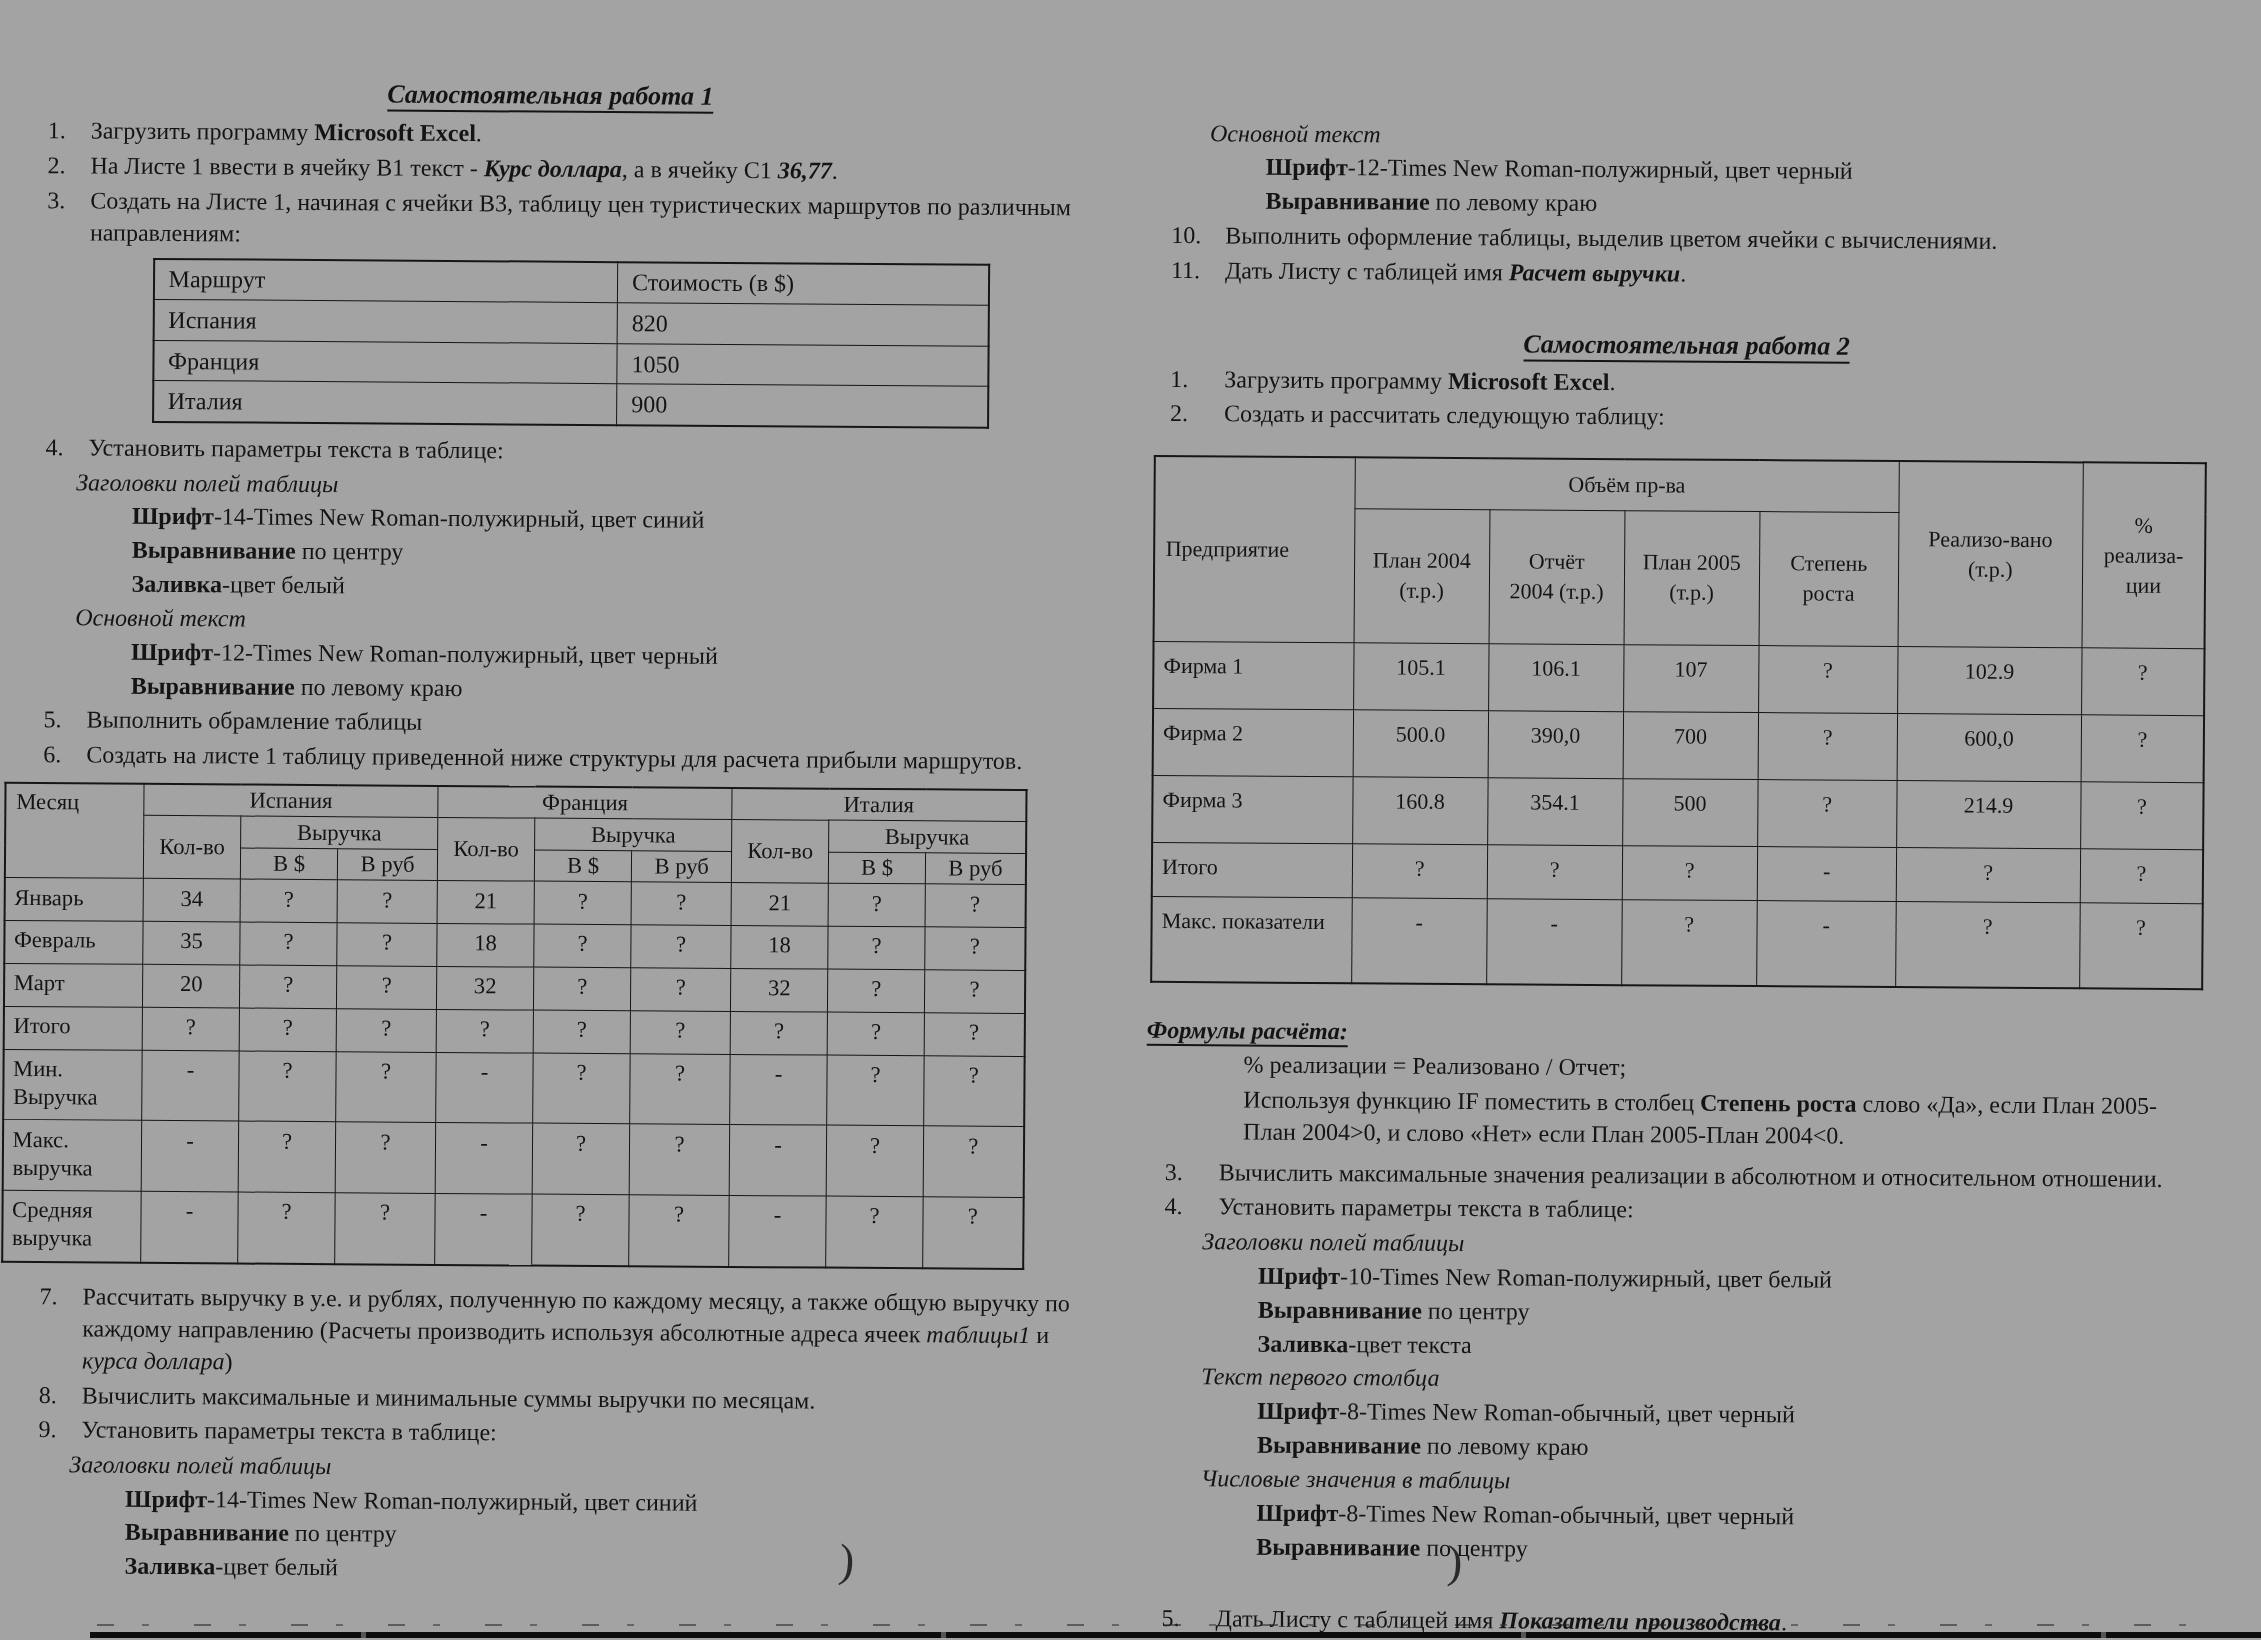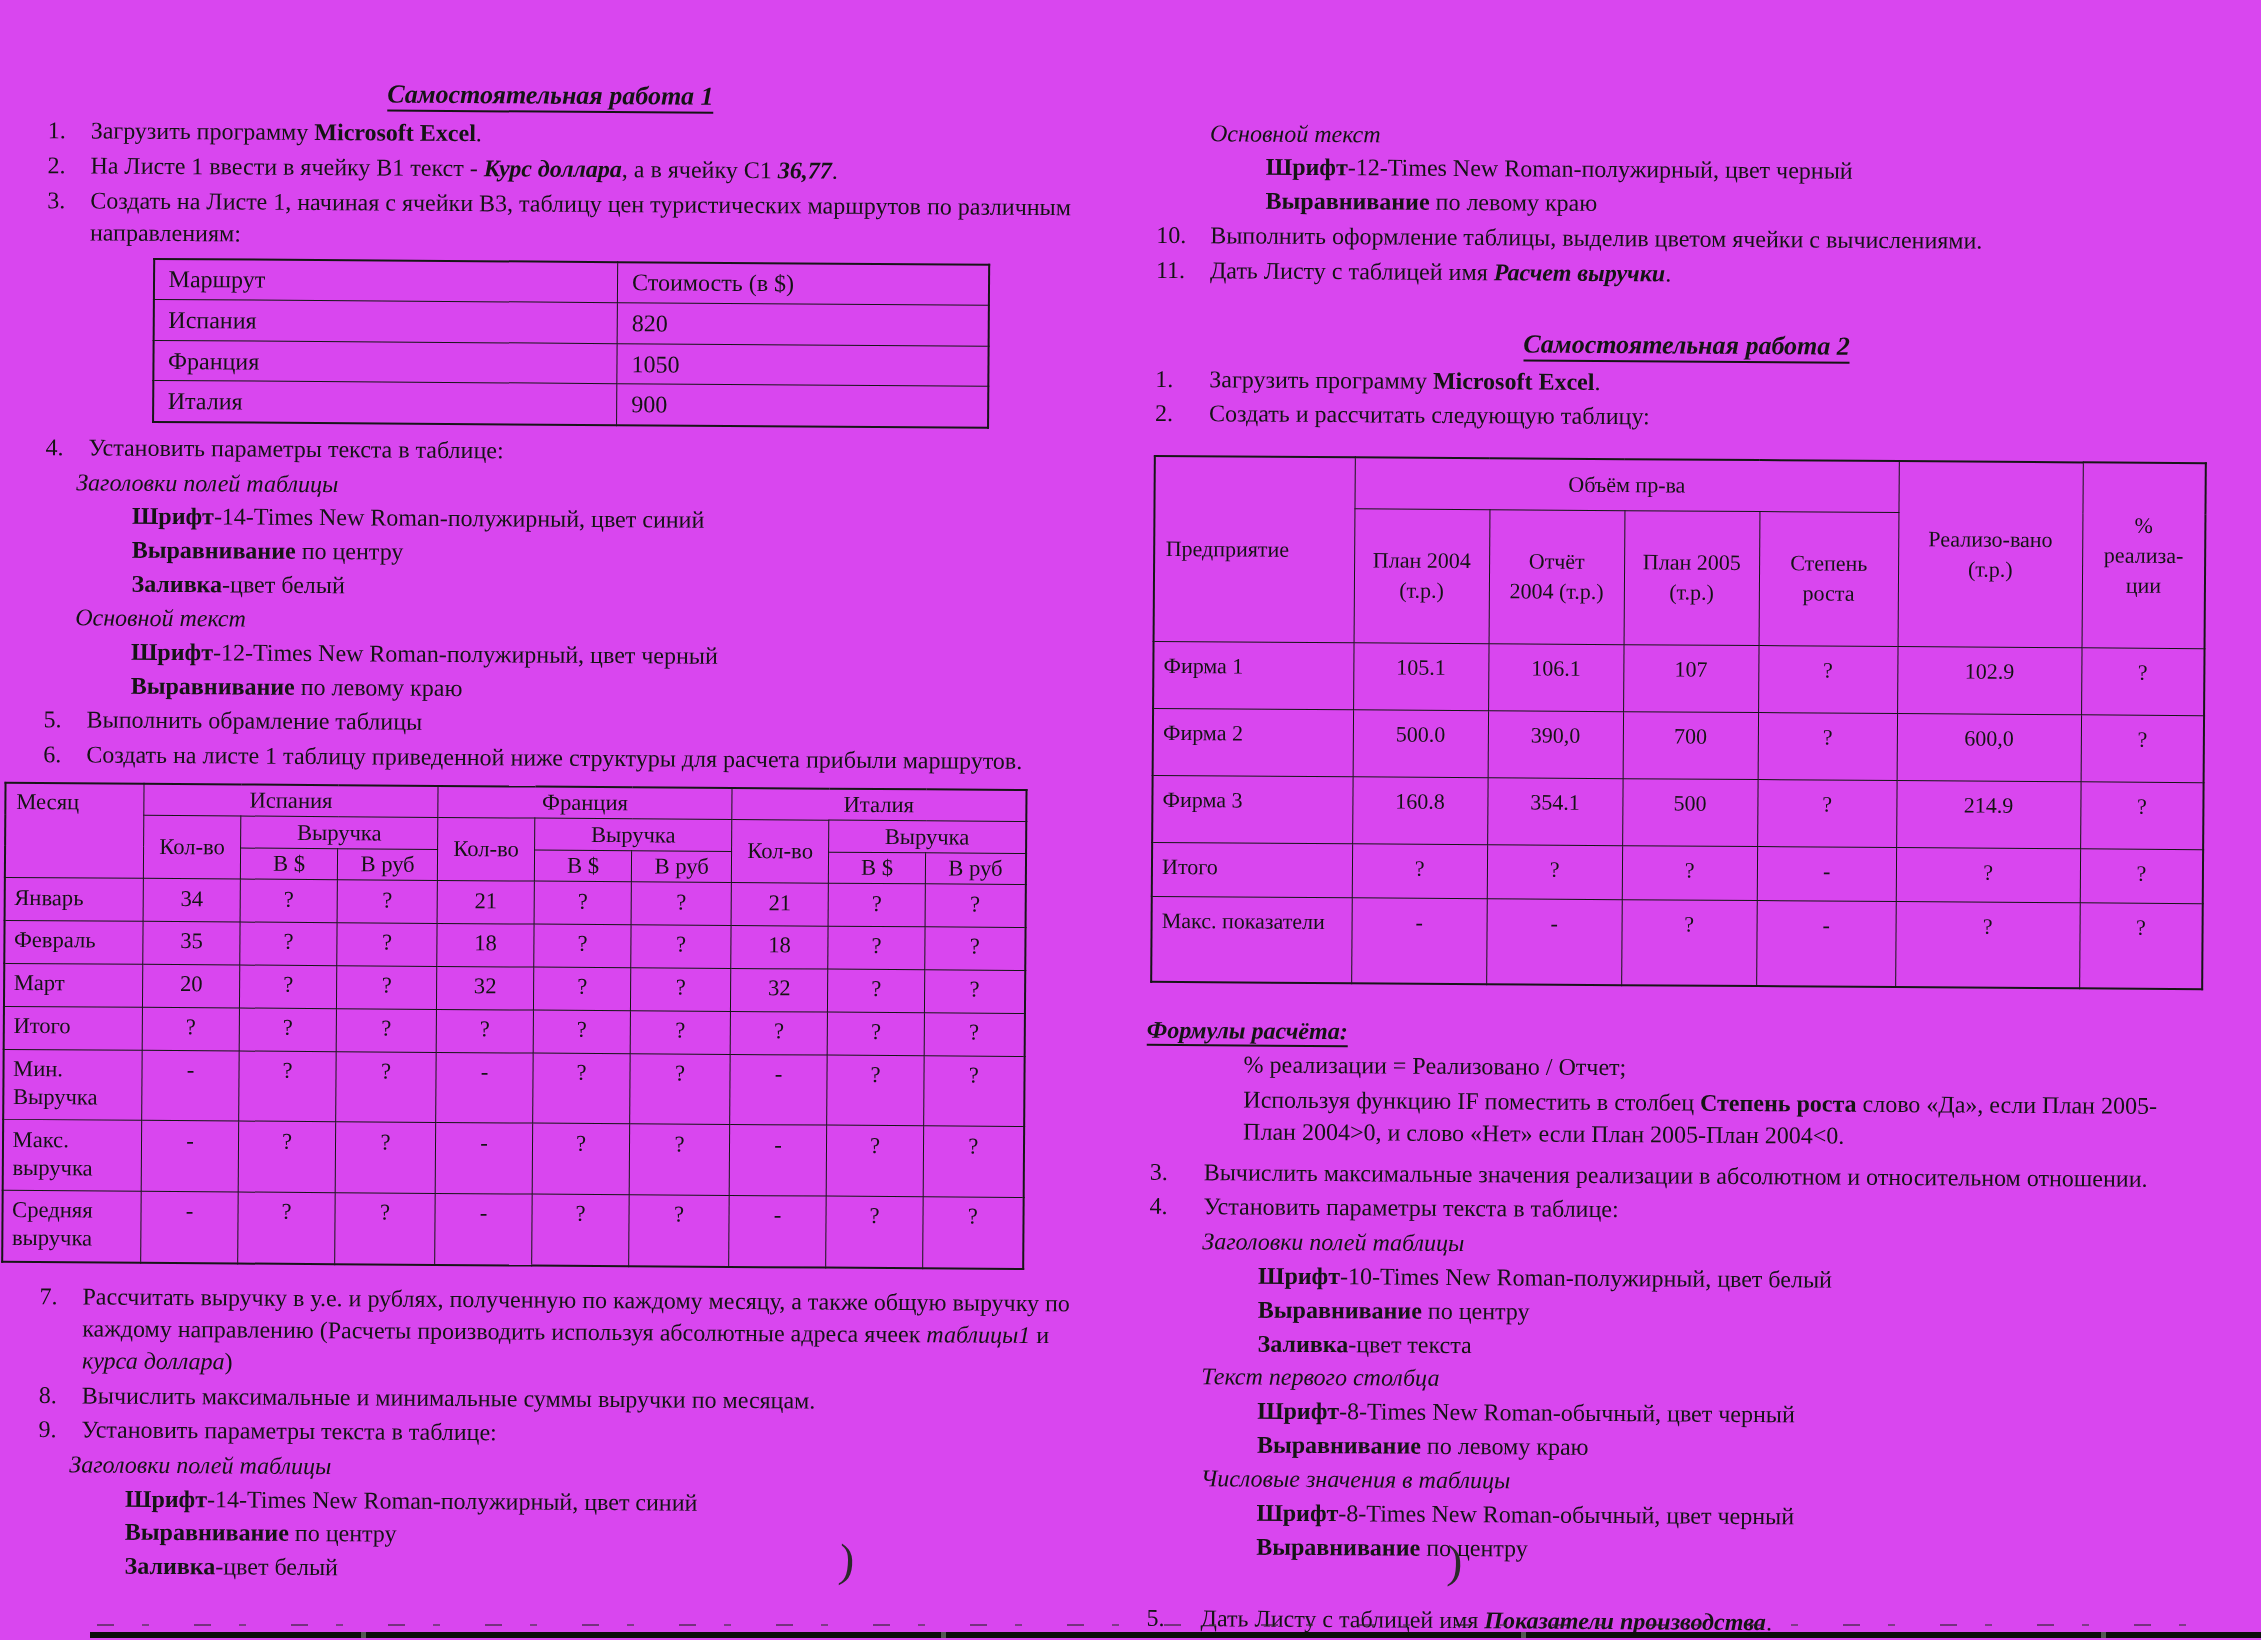--- a/index.html
+++ b/index.html
@@ -1,28 +1,28 @@
 <!DOCTYPE html>
 <html style="font-size:10.3px"><head>
 <meta charset="utf-8">
 <style>
   html,body{margin:0;padding:0;background:#e8e8e6;}
-  .page{position:relative;width:2261px;height:1640px;background:#d946ef;overflow:hidden;
+  .page{position:relative;width:2261px;height:1640px;background:#a3a3a3;overflow:hidden;
         font-family:"Liberation Serif", serif;color:#141414;}
   .rot{position:absolute;left:0;top:0;width:2261px;height:1640px;
        transform:rotate(0.40deg);transform-origin:26px 0;}
   .col{position:absolute;font-size:24px;line-height:32px;}
   .col-left{left:22.6px;top:76px;width:1057px;}
   .col-right{left:1154px;top:97px;width:1070px;}
   .doc-title{font-weight:bold;font-style:italic;font-size:26px;text-align:center;margin-bottom:6.4px;}
   .doc-title .u{border-bottom:2.6px solid #141414;padding-bottom:1.3px;}
   .li{display:flex;margin:2.6px 0;}
   .li .num{flex:none;width:43px;padding-left:26px;}
   .li .txt{flex:1;}
-  .col-right .li .num{padding-left:3.9px;width:54px;}
+  .col-right .li .num{padding-left:3.9px;width:54px;margin-left:15px;}
   .ind1{margin-left:57px;font-style:italic;margin-top:1.9px;margin-bottom:1.9px;}
   .ind2{margin-left:113px;margin-top:1.9px;margin-bottom:1.9px;}
   .bi{font-weight:bold;font-style:italic;}
   b.lbl{font-weight:bold;}
   table{border-collapse:collapse;table-layout:fixed;}
   td,th{border:1.9px solid #161616;font-weight:normal;overflow:hidden;}
   
   .t1{margin:9px 0 9px 132px;width:835px;border:2.6px solid #161616;font-size:24px;}
   .t1 td{height:37px;padding:1.3px 3.9px 1.3px 14px;text-align:left;vertical-align:middle;}
   

